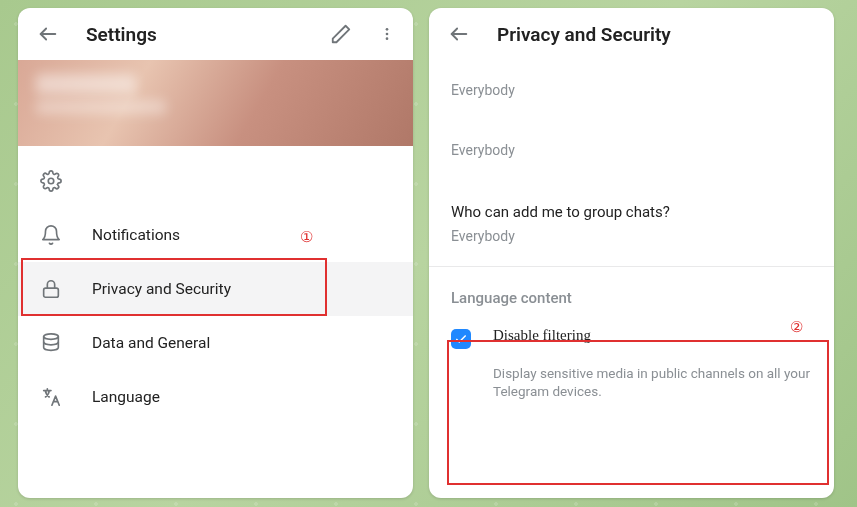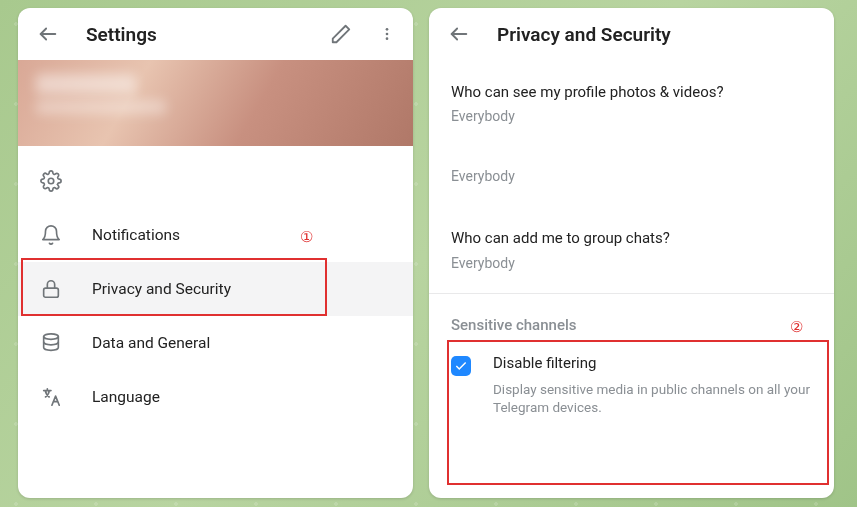--- a/index.html
+++ b/index.html
@@ -159,21 +159,21 @@
   .checkbox {
     width:20px; height:20px;
     background:#1f88ff;
     border-radius:5px;
     display:flex; align-items:center; justify-content:center;
     flex-shrink:0;
     margin-top:2px;
   }
   .checkbox svg { width:14px; height:14px; stroke:#fff; stroke-width:2.5; fill:none; }
   .check-text .check-title {
-    font-size:15px; color:#222; margin-bottom:8px;
+    font-size:15px; color:#222; margin-bottom:20px;font-family:Liberation Serif, serif;
   }
   .check-text .check-desc {
     font-size:13.5px; color:#8a8f94; line-height:1.35;
   }
 </style>
 </head>
 <body>
 <div class="bg-pattern"></div>
 
 <div class="container">
@@ -258,34 +258,33 @@
         <svg viewBox="0 0 24 24" fill="none" stroke="currentColor" stroke-width="2" stroke-linecap="round" stroke-linejoin="round">
             <line x1="20" y1="12" x2="4" y2="12"></line>
             <polyline points="10 18 4 12 10 6"></polyline>
           </svg>
       </div>
       <div class="header-title">Privacy and Security</div>
     </div>
 
     <div class="priv-list">
       <div class="priv-item">
-        <div class="priv-q">Who can see my profile photos &amp; videos?</div>
         <div class="priv-v">Everybody</div>
       </div>
       <div class="priv-item">
         <div class="priv-v">Everybody</div>
       </div>
       <div class="priv-item">
         <div class="priv-q">Who can add me to group chats?</div>
         <div class="priv-v">Everybody</div>
       </div>
     </div>
     <div class="divider"></div>
 
-    <div class="section-title">Sensitive channels</div>
+    <div class="section-title">Language content</div>
     <div class="check-row">
       <div class="checkbox">
         <svg viewBox="0 0 24 24">
             <polyline points="4 12 9 17 20 6"></polyline>
           </svg>
       </div>
       <div class="check-text">
         <div class="check-title">Disable filtering</div>
         <div class="check-desc">Display sensitive media in public channels on all your Telegram devices.</div>
       </div>

